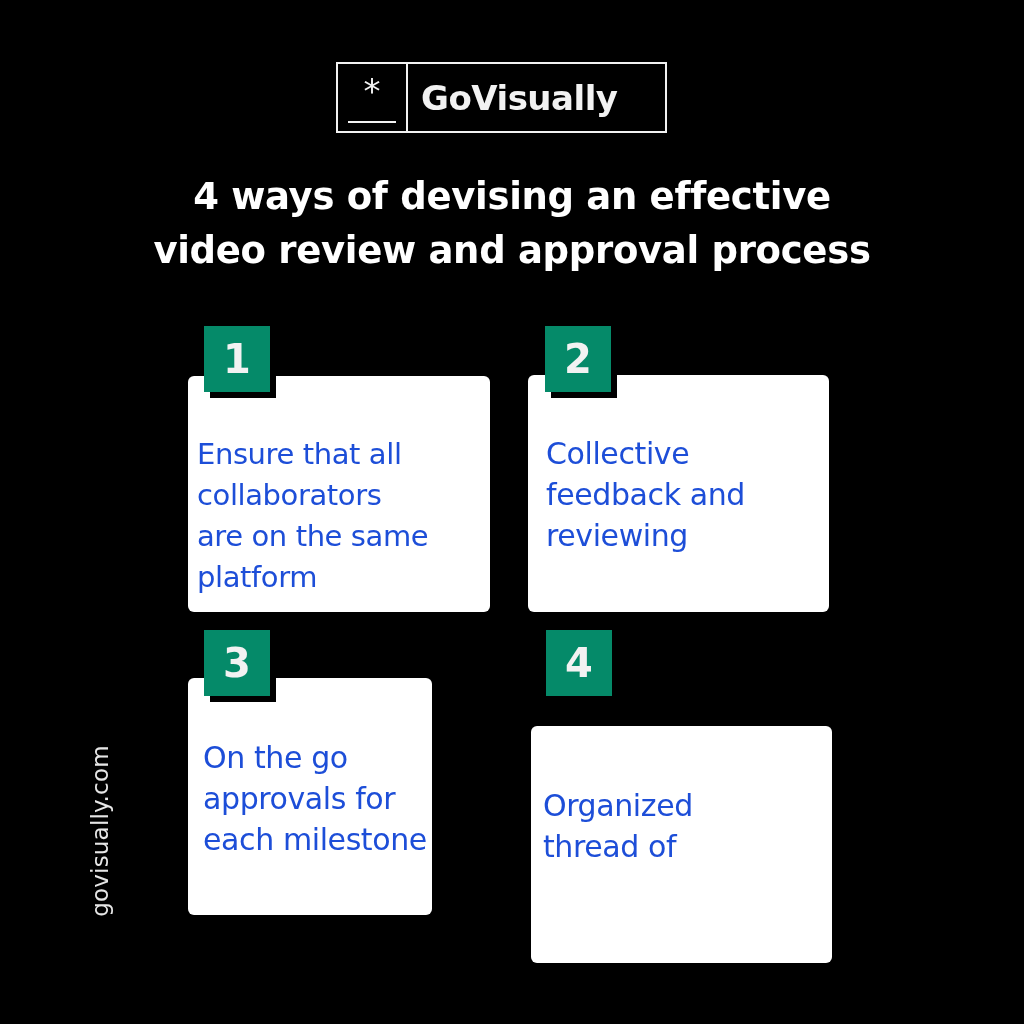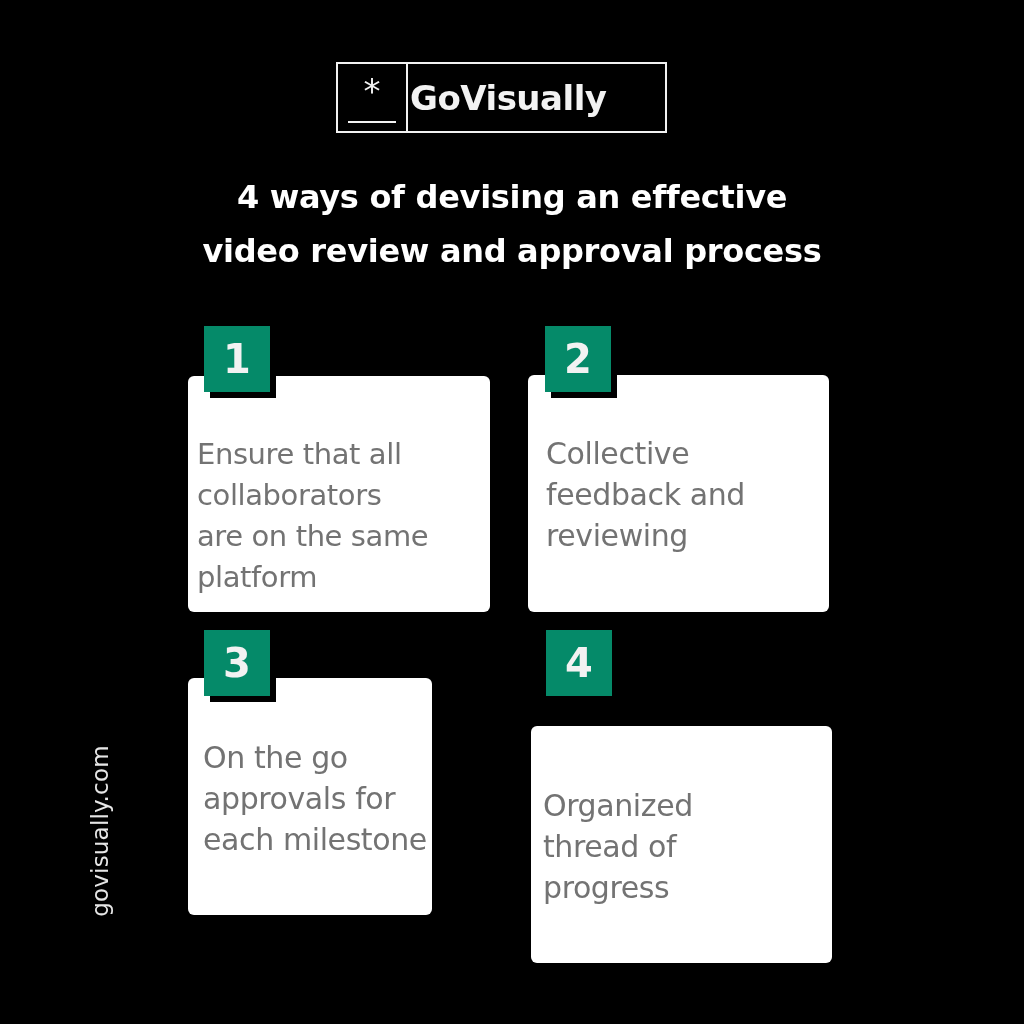--- a/index.html
+++ b/index.html
@@ -47,54 +47,54 @@
       left: 10px;
       right: 10px;
       bottom: 8px;
       height: 2px;
       background: #f2f2f2;
     }
     .logo-word {
       flex: 1;
       display: flex;
       align-items: center;
-      padding-left: 2px;
+      padding-left: 13px;
       font-family: "DejaVu Sans", sans-serif;
       font-weight: bold;
       font-size: 34px;
       letter-spacing: -0.5px;
       color: #f2f2f2;
     }
     .title {
       position: absolute;
       left: 0;
       width: 1024px;
       top: 170px;
       text-align: center;
       font-family: "DejaVu Sans", sans-serif;
       font-weight: bold;
-      font-size: 32px;
+      font-size: 37px;
       line-height: 54px;
       letter-spacing: -0.3px;
       color: #ffffff;
     }
     .title span { display: block; }
 
     .card {
       position: absolute;
       background: #ffffff;
       border-radius: 6px;
       color: #111111;
     }
     .card-text {
       position: absolute;
       font-family: "DejaVu Sans", sans-serif;
       font-size: 30px;
       line-height: 41px;
-      color: #737373;
+      color: #1d4ed8;
       letter-spacing: -0.4px;
       white-space: nowrap;
     }
     .card-text span { display: block; }
 
     .badge-shadow {
       position: absolute;
       width: 66px;
       height: 66px;
       background: #000000;
@@ -168,19 +168,18 @@
     <span>each milestone</span>
   </div>
 </div>
 <div class="badge-shadow" style="left:210px; top:636px;"></div>
 <div class="badge" style="left:204px; top:630px;">3</div>
 
 <div class="card" style="left:531px; top:678px; width:301px; height:237px;margin-top:48px;">
   <div class="card-text" style="left:12px; top:59px;">
     <span>Organized</span>
     <span>thread of</span>
-    <span>progress</span>
   </div>
 </div>
 <div class="badge-shadow" style="left:552px; top:636px;"></div>
 <div class="badge" style="left:546px; top:630px;">4</div>
 
 <div class="site-url">govisually.com</div>
 
 </body></html>

